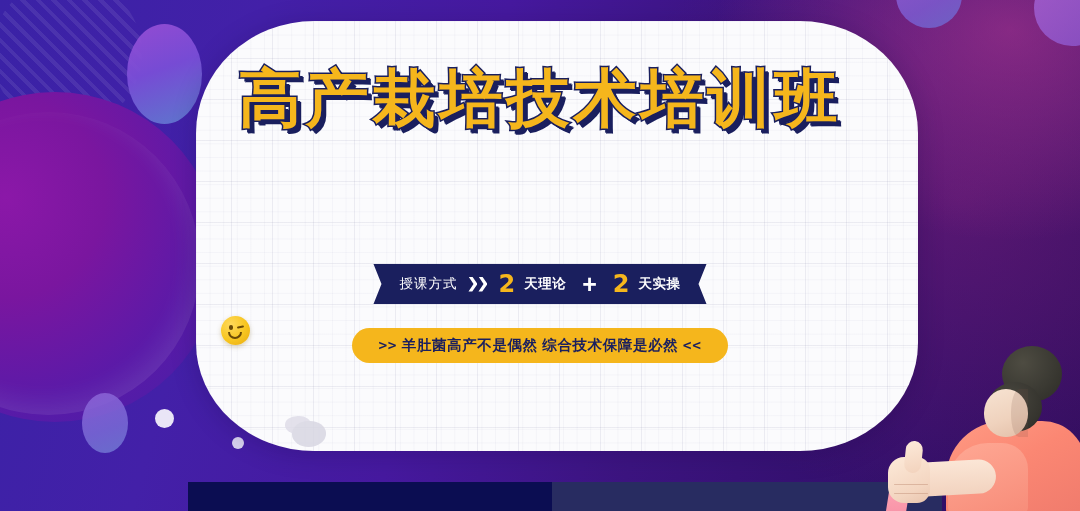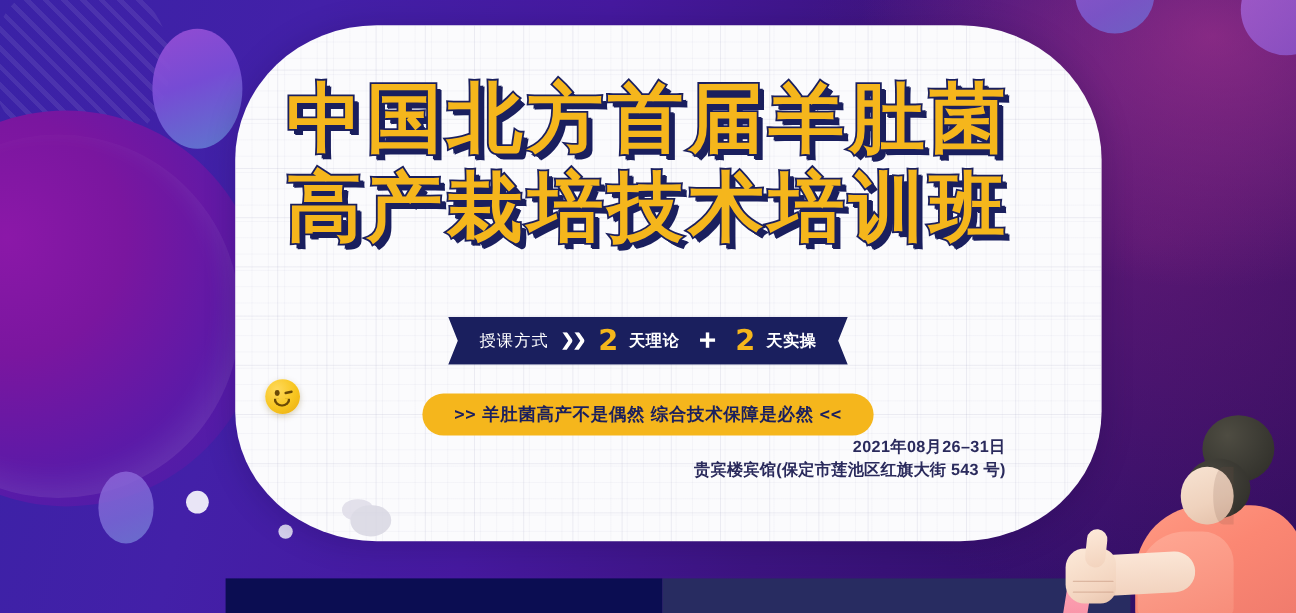--- a/index.html
+++ b/index.html
@@ -204,21 +204,20 @@
   <div id="bar-left"></div>
   <div id="bar-right"></div>
 
   <div id="card">
     <div id="card-grid-minor"></div>
     <div id="card-grid"></div>
     <div id="card-blob"></div>
   </div>
 
   <div id="title-block">
-    <div class="title-line">中国北方首届羊肚菌</div>
     <div class="title-line">高产栽培技术培训班</div>
   </div>
 
   <div id="ribbon-wrap">
     <div id="ribbon">
       <span class="rb-label">授课方式</span>
       <span class="chev">
           <i></i>
           <i></i>
         </span>
@@ -231,24 +230,20 @@
   </div>
 
   <div id="pill-wrap">
     <div id="pill">
       <span class="mk">&gt;&gt;</span>
       <span>羊肚菌高产不是偶然 综合技术保障是必然</span>
       <span class="mk">&lt;&lt;</span>
     </div>
   </div>
 
-  <div id="meta">
-    <div id="date-line">2021年08月26–31日</div>
-    <div id="venue-line">贵宾楼宾馆(保定市莲池区红旗大街 543 号)</div>
-  </div>
 
   <div id="emoji">
     <span class="eye-open"></span>
     <span class="eye-wink"></span>
     <span class="mouth"></span>
   </div>
 
   <div id="person">
     <div id="tablet"></div>
     <div id="hair-bun"></div>

